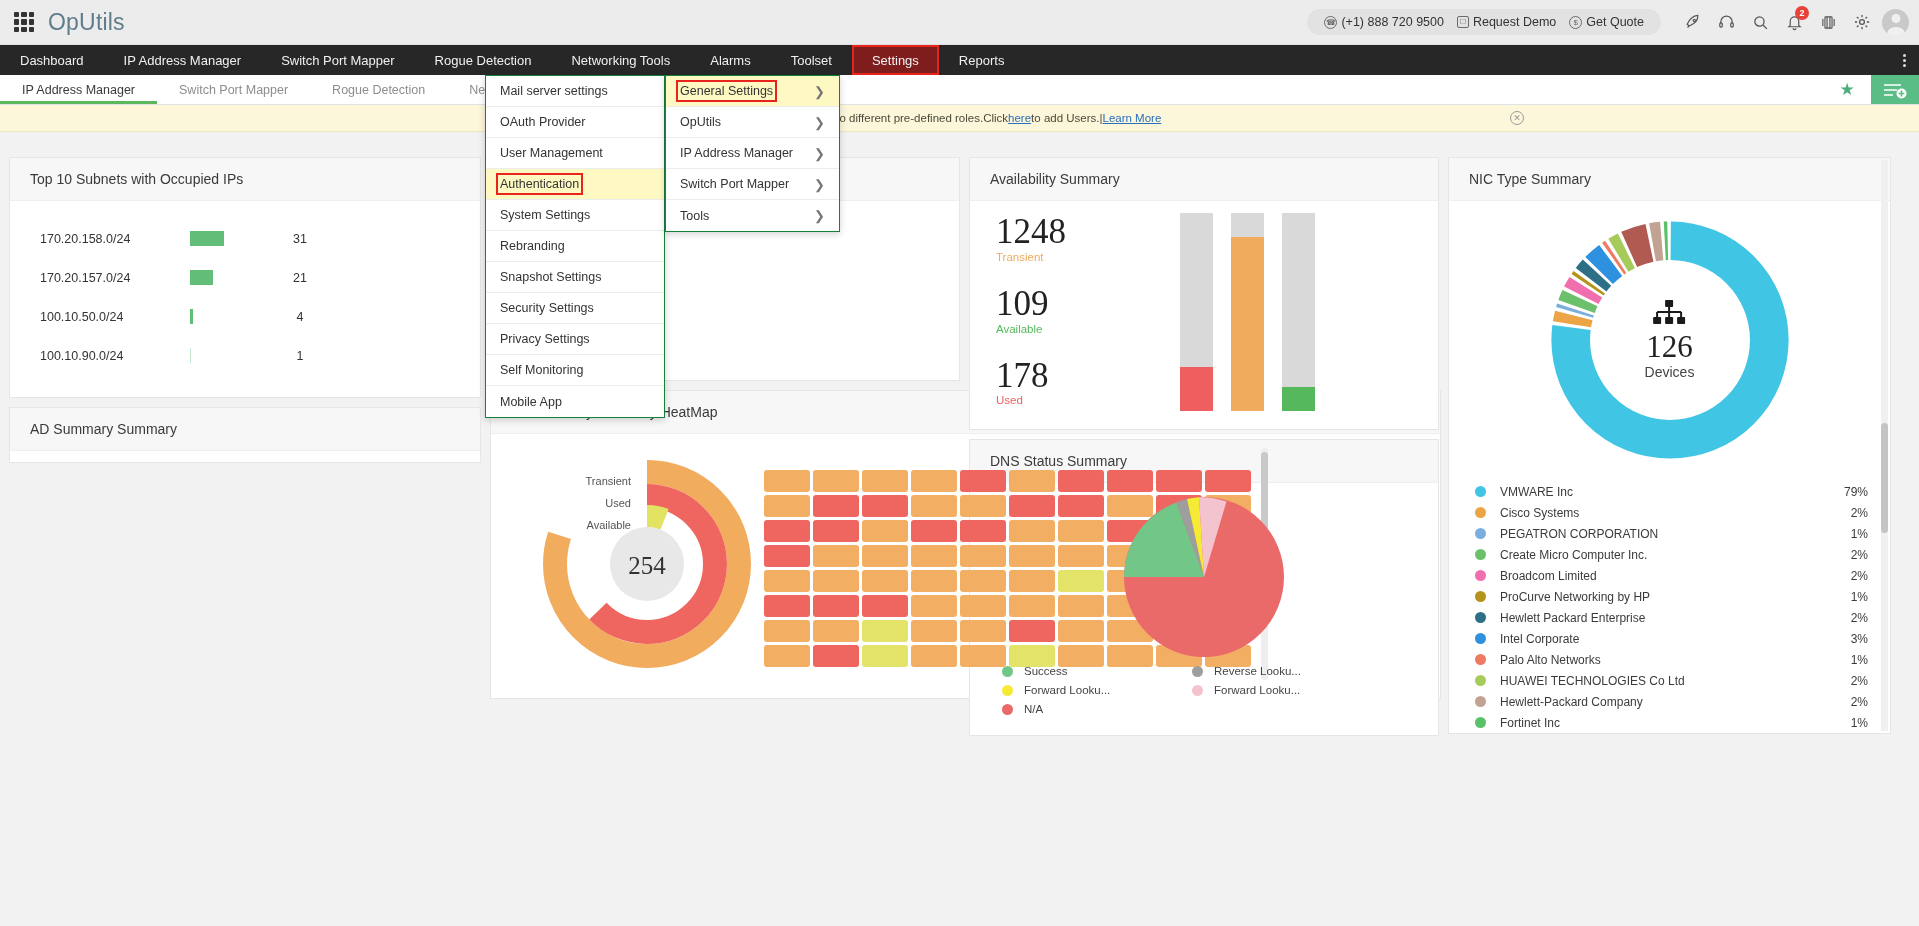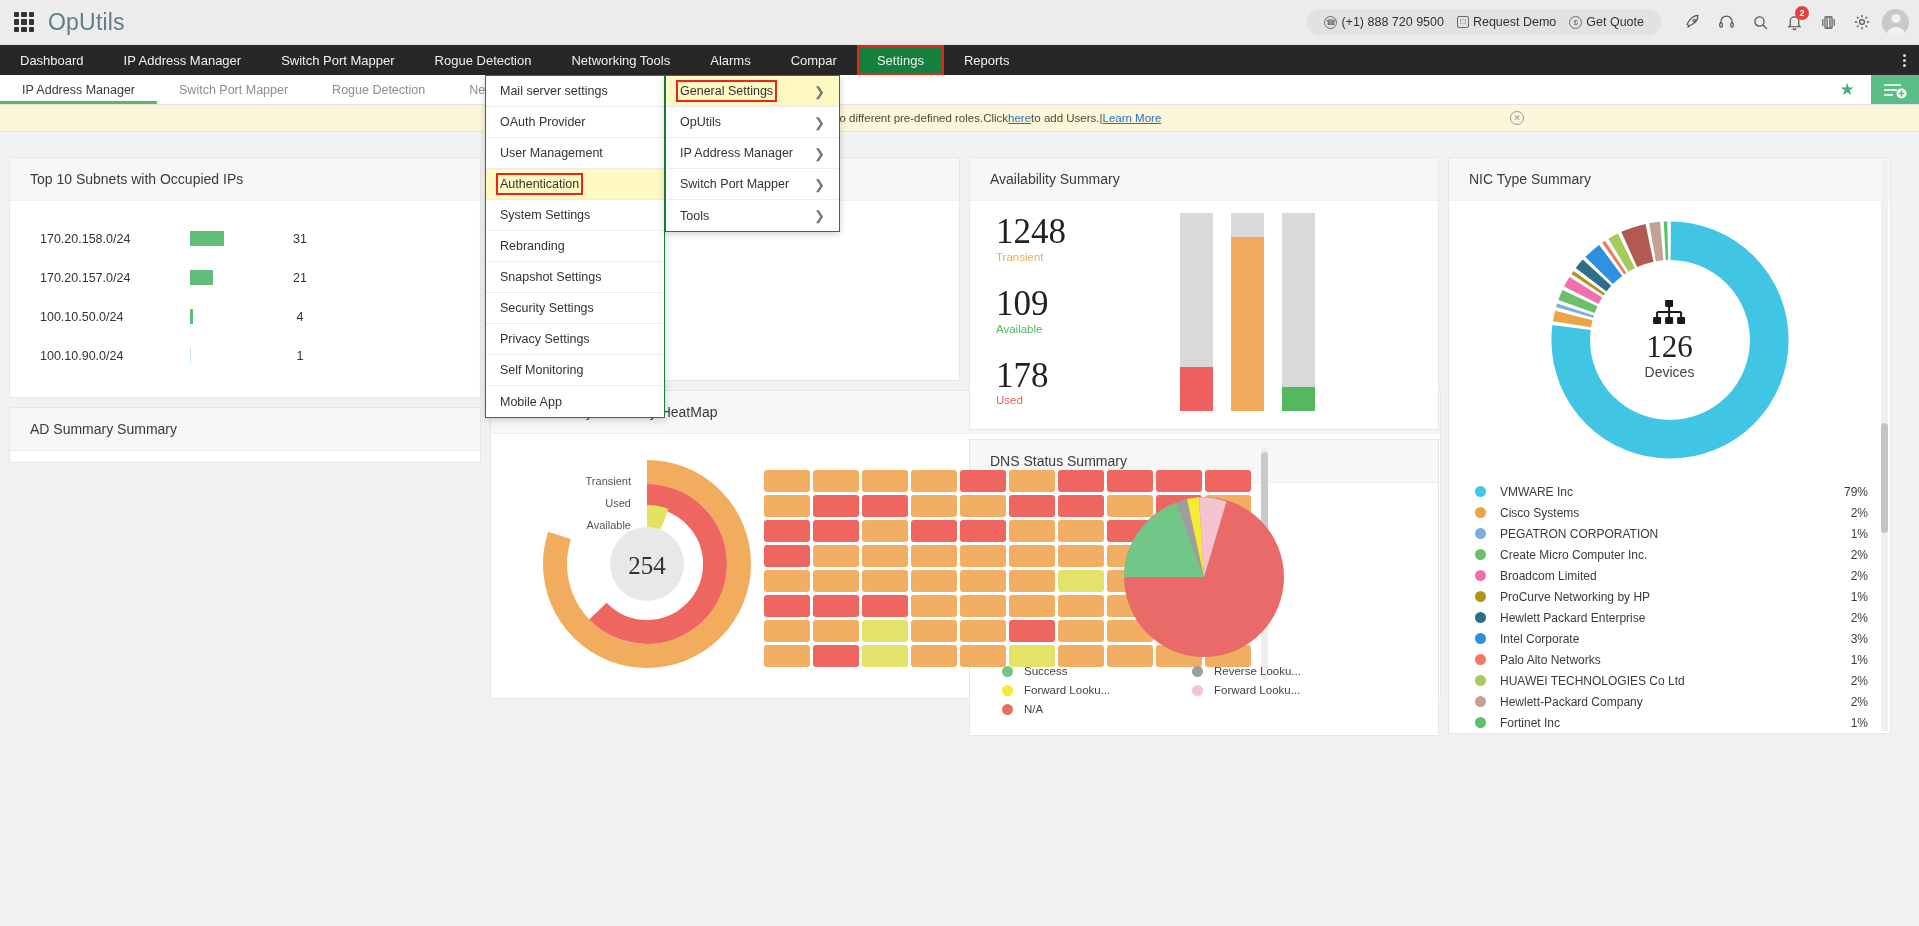--- a/index.html
+++ b/index.html
@@ -51,21 +51,21 @@
 
   
   .mainnav {
     height: 30px; background: #272727; display: flex; align-items: stretch;
     position: relative; z-index: 40;
   }
   .mainnav a {
     color: #f0f0f0; font-size: 13px; display: flex; align-items: center;
     padding: 0 20px; text-decoration: none; cursor: pointer; white-space: nowrap;
   }
-  .mainnav a.active { background: #15803d; }
+  .mainnav a.active { background: #7f1d1d; }
   .mainnav a.hl { outline: 2px solid #e8241d; outline-offset: -2px; }
   .nav-kebab {
     margin-left: auto; width: 30px; display: flex; flex-direction: column;
     align-items: center; justify-content: center; gap: 2px; cursor: pointer;
   }
   .nav-kebab i { width: 3px; height: 3px; background: #ddd; border-radius: 50%; display:block;}
 
   
   .subnav {
     height: 30px; background: #fff; display: flex; align-items: stretch;
@@ -258,21 +258,21 @@
   </div>
 </div>
 
 <div class="mainnav">
   <a>Dashboard</a>
   <a>IP Address Manager</a>
   <a>Switch Port Mapper</a>
   <a>Rogue Detection</a>
   <a>Networking Tools</a>
   <a>Alarms</a>
-  <a>Compar</a>
+  <a>Toolset</a>
   <a class="active hl">Settings</a>
   <a>Reports</a>
   <div class="nav-kebab">
     <i></i>
       <i></i>
       <i></i>
   </div>
 </div>
 
 <div class="subnav">

